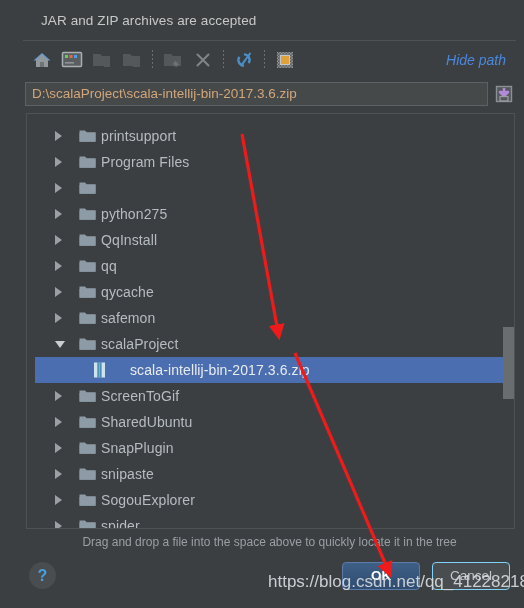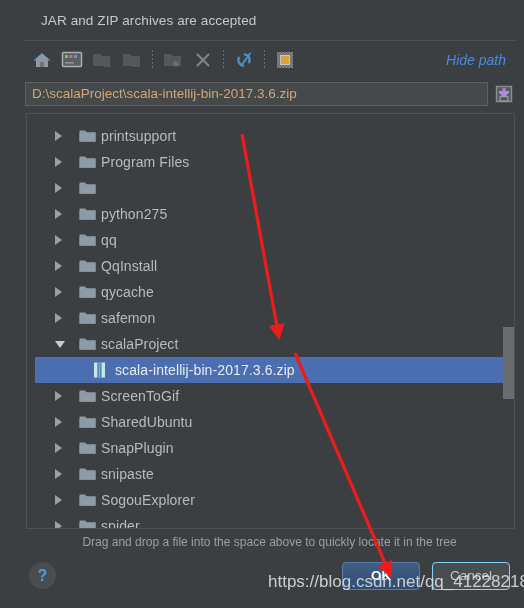--- a/index.html
+++ b/index.html
@@ -125,21 +125,21 @@
     height: 26px;
     display: flex;
     align-items: center;
     padding-left: 20px;
     box-sizing: border-box;
     position: relative;
     white-space: nowrap;
   }
   .row.selected { background: #4b6eb0; }
   .row.indent1 { padding-left: 20px; }
-  .row.indent2 { padding-left: 58px; }
+  .row.indent2 { padding-left: 58px; gap: 15px; }
 
   .twisty {
     width: 24px; flex: 0 0 auto;
     display: flex; align-items: center; justify-content: flex-start;
   }
   .tri-right {
     width: 0; height: 0;
     border-left: 7px solid #9aa0a6;
     border-top: 5px solid transparent;
     border-bottom: 5px solid transparent;
@@ -396,33 +396,33 @@
         <div class="row indent1">
           <span class="twisty">
             <span class="tri-right"></span>
           </span>
           <span class="folder-icon">
             <svg width="17" height="14" viewBox="0 0 17 14">
               <path d="M0.5 1.5 h5.5 l1.6 1.8 h9 v9.2 h-16 z" fill="#8d9ba6"></path>
               <path d="M0.5 3.8 h16 v9 h-16 z" fill="#8d9ba6"></path>
             </svg>
           </span>
+          <span class="row-label">QqInstall</span>
+        </div>
+        <div class="row indent1">
+          <span class="twisty">
+            <span class="tri-right"></span>
+          </span>
+          <span class="folder-icon">
+            <svg width="17" height="14" viewBox="0 0 17 14">
+              <path d="M0.5 1.5 h5.5 l1.6 1.8 h9 v9.2 h-16 z" fill="#8d9ba6"></path>
+              <path d="M0.5 3.8 h16 v9 h-16 z" fill="#8d9ba6"></path>
+            </svg>
+          </span>
           <span class="row-label">qq</span>
-        </div>
-        <div class="row indent1">
-          <span class="twisty">
-            <span class="tri-right"></span>
-          </span>
-          <span class="folder-icon">
-            <svg width="17" height="14" viewBox="0 0 17 14">
-              <path d="M0.5 1.5 h5.5 l1.6 1.8 h9 v9.2 h-16 z" fill="#8d9ba6"></path>
-              <path d="M0.5 3.8 h16 v9 h-16 z" fill="#8d9ba6"></path>
-            </svg>
-          </span>
-          <span class="row-label">QqInstall</span>
         </div>
         <div class="row indent1">
           <span class="twisty">
             <span class="tri-right"></span>
           </span>
           <span class="folder-icon">
             <svg width="17" height="14" viewBox="0 0 17 14">
               <path d="M0.5 1.5 h5.5 l1.6 1.8 h9 v9.2 h-16 z" fill="#8d9ba6"></path>
               <path d="M0.5 3.8 h16 v9 h-16 z" fill="#8d9ba6"></path>
             </svg>

